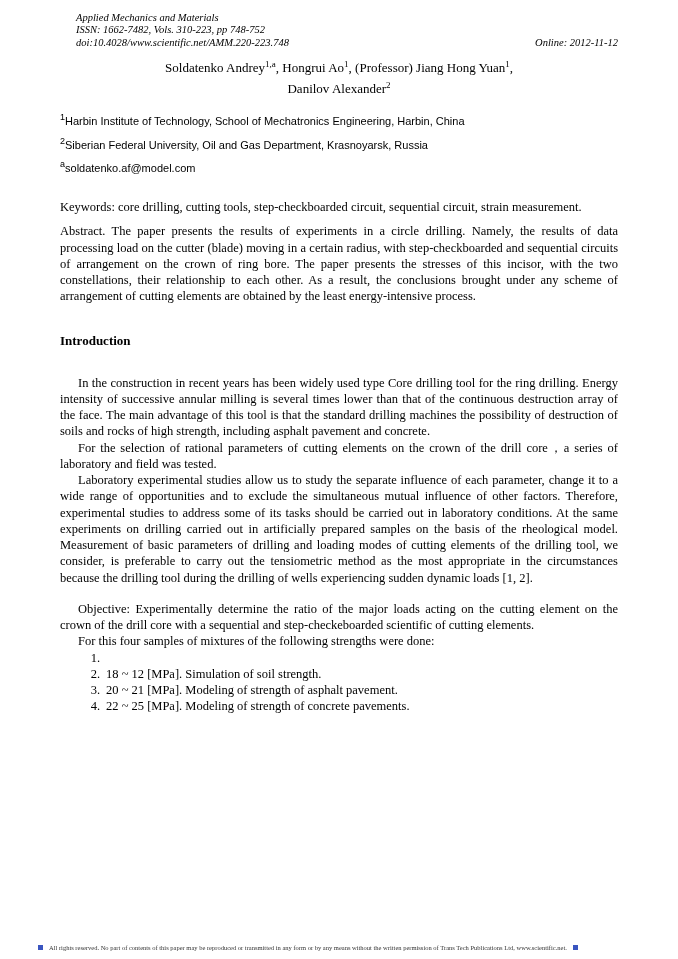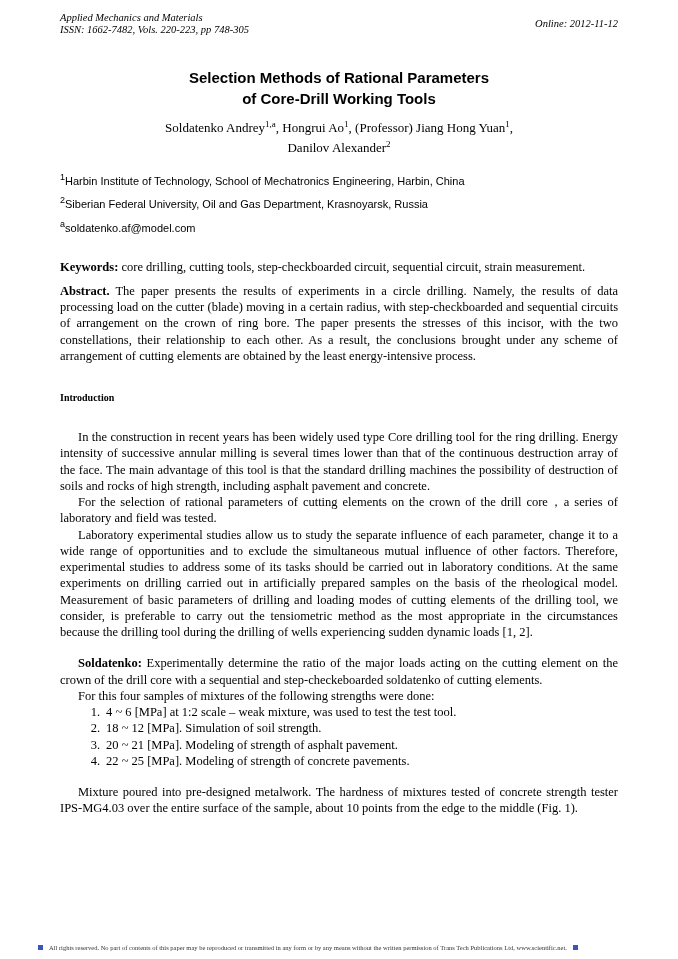--- a/index.html
+++ b/index.html
@@ -8,21 +8,21 @@
     width:678px; height:959px;
     background:#ffffff;
     color:#000;
     font-family:"Liberation Serif", serif;
     overflow:hidden;
     box-sizing:border-box;
   }
   .content { padding:12px 60px 0 60px; }
 
   
-  .hdr { display:flex; justify-content:space-between; align-items:center; }
+  .hdr { display:flex; justify-content:space-between; align-items:flex-end;margin-left:16px; }
   .hdr-left div, .hdr-right {
     font-style:italic;
     font-size:10.5px;
     line-height:1.18;
     white-space:nowrap;
   }
 
   
   .title {
     margin-top:30px;
@@ -49,26 +49,26 @@
   .affil-line { margin-bottom:9px; }
 
   
   .para {
     font-size:12.5px;
     line-height:1.3;
     text-align:justify;
     margin:0;
   }
   .indent { text-indent:18px; }
-  .bold { font-weight:bold; }
+  .bold { font-weight:normal; }
   .kw { margin-top:25px; }
   .abstract { margin-top:8px; }
   .sect-head {
     margin-top:28px;
-    font-size:10px;
+    font-size:13px;
     font-weight:bold;
   }
   .mt12 { margin-top:26px; }
   .mt14 { margin-top:15px; }
 
   
   .olist { margin:0; }
   .li { display:flex; margin-left:22px; font-size:12.5px; line-height:1.3; }
   .li .num { width:18px; text-align:right; margin-right:6px; flex:0 0 auto; }
 
@@ -87,29 +87,26 @@
 </style>
 </head>
 <body>
 
 <div class="page">
   <div class="content">
 
     <div class="hdr">
       <div class="hdr-left">
         <div>Applied Mechanics and Materials</div>
-        <div>ISSN: 1662-7482, Vols. 220-223, pp 748-305</div>
+        <div>ISSN: 1662-7482, Vols. 310-223, pp 748-752</div>
+        <div>doi:10.4028/www.scientific.net/AMM.220-223.748</div>
       </div>
       <div class="hdr-right">Online: 2012-11-12</div>
     </div>
 
-    <div class="title">
-      <span>Selection Methods of Rational Parameters</span>
-      <span>of Core-Drill Working Tools</span>
-    </div>
 
     <div class="authors">
       <div><span>Soldatenko Andrey</span><sup>1,a</sup><span>, Hongrui Ao</span><sup>1</sup><span>, (Professor) Jiang Hong Yuan</span><sup>1</sup><span>,</span></div>
       <div><span>Danilov Alexander</span><sup>2</sup></div>
     </div>
 
     <div class="affil">
       <div class="affil-line"><sup>1</sup><span>Harbin Institute of Technology, School of Mechatronics Engineering, Harbin, China</span></div>
       <div class="affil-line"><sup>2</sup><span>Siberian Federal University, Oil and Gas Department, Krasnoyarsk, Russia</span></div>
       <div class="affil-line"><sup>a</sup><span>soldatenko.af@model.com</span></div>
@@ -118,43 +115,41 @@
     <p class="para kw"><span class="bold">Keywords:</span><span> core drilling, cutting tools, step-checkboarded circuit, sequential circuit, strain measurement.</span></p>
 
     <p class="para abstract"><span class="bold">Abstract.</span><span> The paper presents the results of experiments in a circle drilling. Namely, the results of data processing load on the cutter (blade) moving in a certain radius, with step-checkboarded and sequential circuits of arrangement on the crown of ring bore. The paper presents the stresses of this incisor, with the two constellations, their relationship to each other. As a result, the conclusions brought under any scheme of arrangement of cutting elements are obtained by the least energy-intensive process.</span></p>
 
     <div class="sect-head">Introduction</div>
 
     <p class="para indent mt12">In the construction in recent years has been widely used type Core drilling tool for the ring drilling. Energy intensity of successive annular milling is several times lower than that of the continuous destruction array of the face. The main advantage of this tool is that the standard drilling machines the possibility of destruction of soils and rocks of high strength, including asphalt pavement and concrete.</p>
     <p class="para indent">For the selection of rational parameters of cutting elements on the crown of the drill core，a series of laboratory and field was tested.</p>
     <p class="para indent">Laboratory experimental studies allow us to study the separate influence of each parameter, change it to a wide range of opportunities and to exclude the simultaneous mutual influence of other factors. Therefore, experimental studies to address some of its tasks should be carried out in laboratory conditions. At the same experiments on drilling carried out in artificially prepared samples on the basis of the rheological model. Measurement of basic parameters of drilling and loading modes of cutting elements of the drilling tool, we consider, is preferable to carry out the tensiometric method as the most appropriate in the circumstances because the drilling tool during the drilling of wells experiencing sudden dynamic loads [1, 2].</p>
 
-    <p class="para indent mt14"><span class="bold">Soldatenko:</span><span> Experimentally determine the ratio of the major loads acting on the cutting element on the crown of the drill core with a sequential and step-checkeboarded soldatenko of cutting elements.</span></p>
+    <p class="para indent mt14"><span class="bold">Objective:</span><span> Experimentally determine the ratio of the major loads acting on the cutting element on the crown of the drill core with a sequential and step-checkeboarded scientific of cutting elements.</span></p>
     <p class="para indent">For this four samples of mixtures of the following strengths were done:</p>
 
     <div class="olist">
       <div class="li">
         <span class="num">1.</span>
-        <span>4 ~ 6 [MPa] at 1:2 scale – weak mixture, was used to test the test tool.</span>
       </div>
       <div class="li">
         <span class="num">2.</span>
         <span>18 ~ 12 [MPa]. Simulation of soil strength.</span>
       </div>
       <div class="li">
         <span class="num">3.</span>
         <span>20 ~ 21 [MPa]. Modeling of strength of asphalt pavement.</span>
       </div>
       <div class="li">
         <span class="num">4.</span>
         <span>22 ~ 25 [MPa]. Modeling of strength of concrete pavements.</span>
       </div>
     </div>
 
-    <p class="para indent mt14">Mixture poured into pre-designed metalwork. The hardness of mixtures tested of concrete strength tester IPS-MG4.03 over the entire surface of the sample, about 10 points from the edge to the middle (Fig. 1).</p>
 
   </div>
 
   <div class="footer">
     <span class="sq"></span>
     <span class="footer-text">All rights reserved. No part of contents of this paper may be reproduced or transmitted in any form or by any means without the written permission of Trans Tech Publications Ltd, www.scientific.net.</span>
     <span class="sq"></span>
   </div>
 </div>
 

